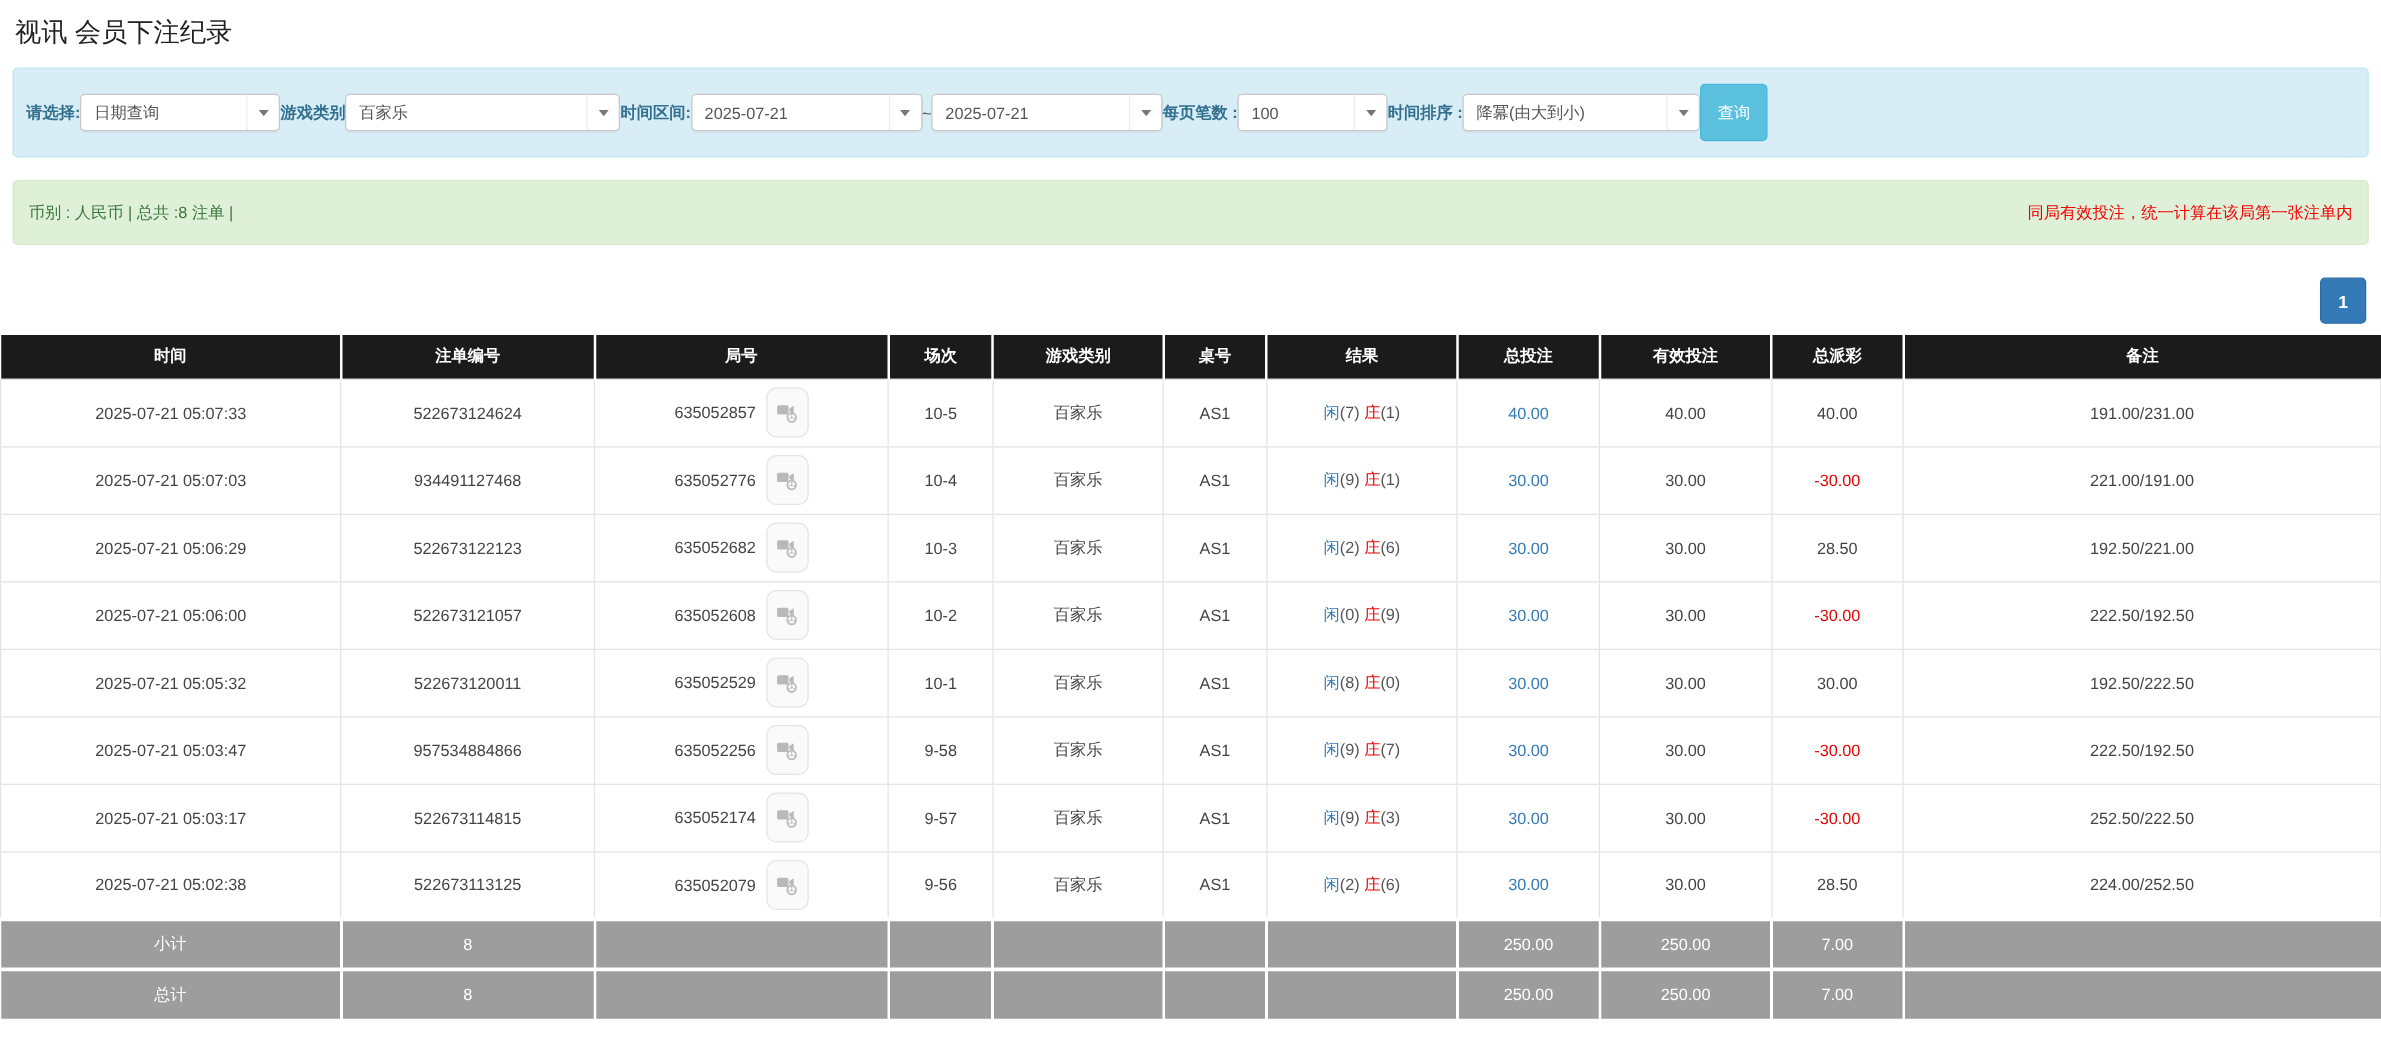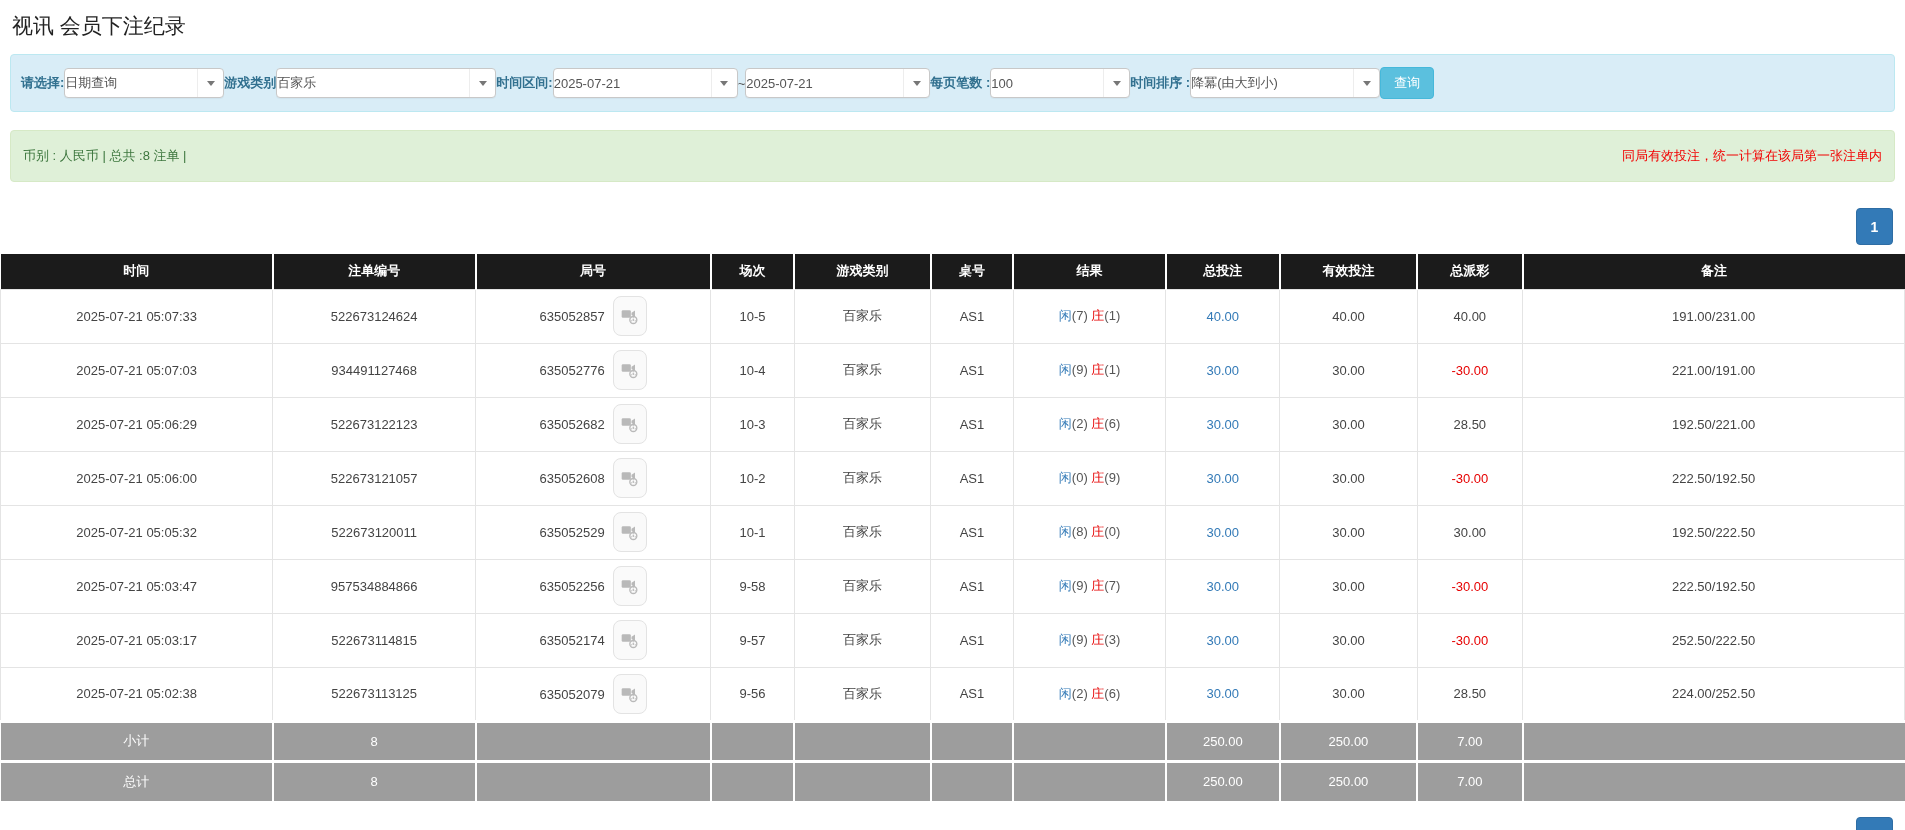--- a/index.html
+++ b/index.html
@@ -32,21 +32,21 @@
   }
   .f-label { color: #31708f; font-weight: bold; }
   .dropdown {
     background: #fff;
     border: 1px solid #c8c8c8;
     border-radius: 4px;
     height: 30px;
     display: inline-flex;
     align-items: center;
     justify-content: space-between;
-    padding-left: 0;
+    padding-left: 10px;
     color: #555;
     cursor: pointer;
     box-shadow: 0 1px 1px rgba(0,0,0,.04);
   }
   .dd-text { overflow: hidden; text-overflow: ellipsis; }
   .dd-arrow {
     width: 26px; height: 100%;
     display: flex; align-items: center; justify-content: center;
     border-left: 1px solid #ededed;
     flex: none;
@@ -56,21 +56,21 @@
     border-left: 4px solid transparent;
     border-right: 4px solid transparent;
     border-top: 5px solid #777;
   }
   .range-sep { color: #555; }
   .search-btn {
     background: #5bc0de;
     border: 1px solid #46b8da;
     color: #fff;
     border-radius: 4px;
-    height: 32px;
+    height: 46px;
     padding: 0 13px;
     font-size: 13px;
     cursor: pointer;
     font-family: inherit;
   }
   
   .info-bar {
     margin: 18px 10px 0 10px;
     background: #dff0d8;
     border: 1px solid #d6e9c6;
@@ -182,21 +182,21 @@
   </div>
   <span class="range-sep">~</span>
   <div class="dropdown" style="width:185px">
     <span class="dd-text">2025-07-21</span>
     <span class="dd-arrow">
         <i class="caret"></i>
       </span>
   </div>
 
   <span class="f-label">每页笔数 :</span>
-  <div class="dropdown" style="width:140px">
+  <div class="dropdown" style="width:120px">
     <span class="dd-text">100</span>
     <span class="dd-arrow">
         <i class="caret"></i>
       </span>
   </div>
 
   <span class="f-label">时间排序 :</span>
   <div class="dropdown" style="width:190px">
     <span class="dd-text">降冪(由大到小)</span>
     <span class="dd-arrow">

